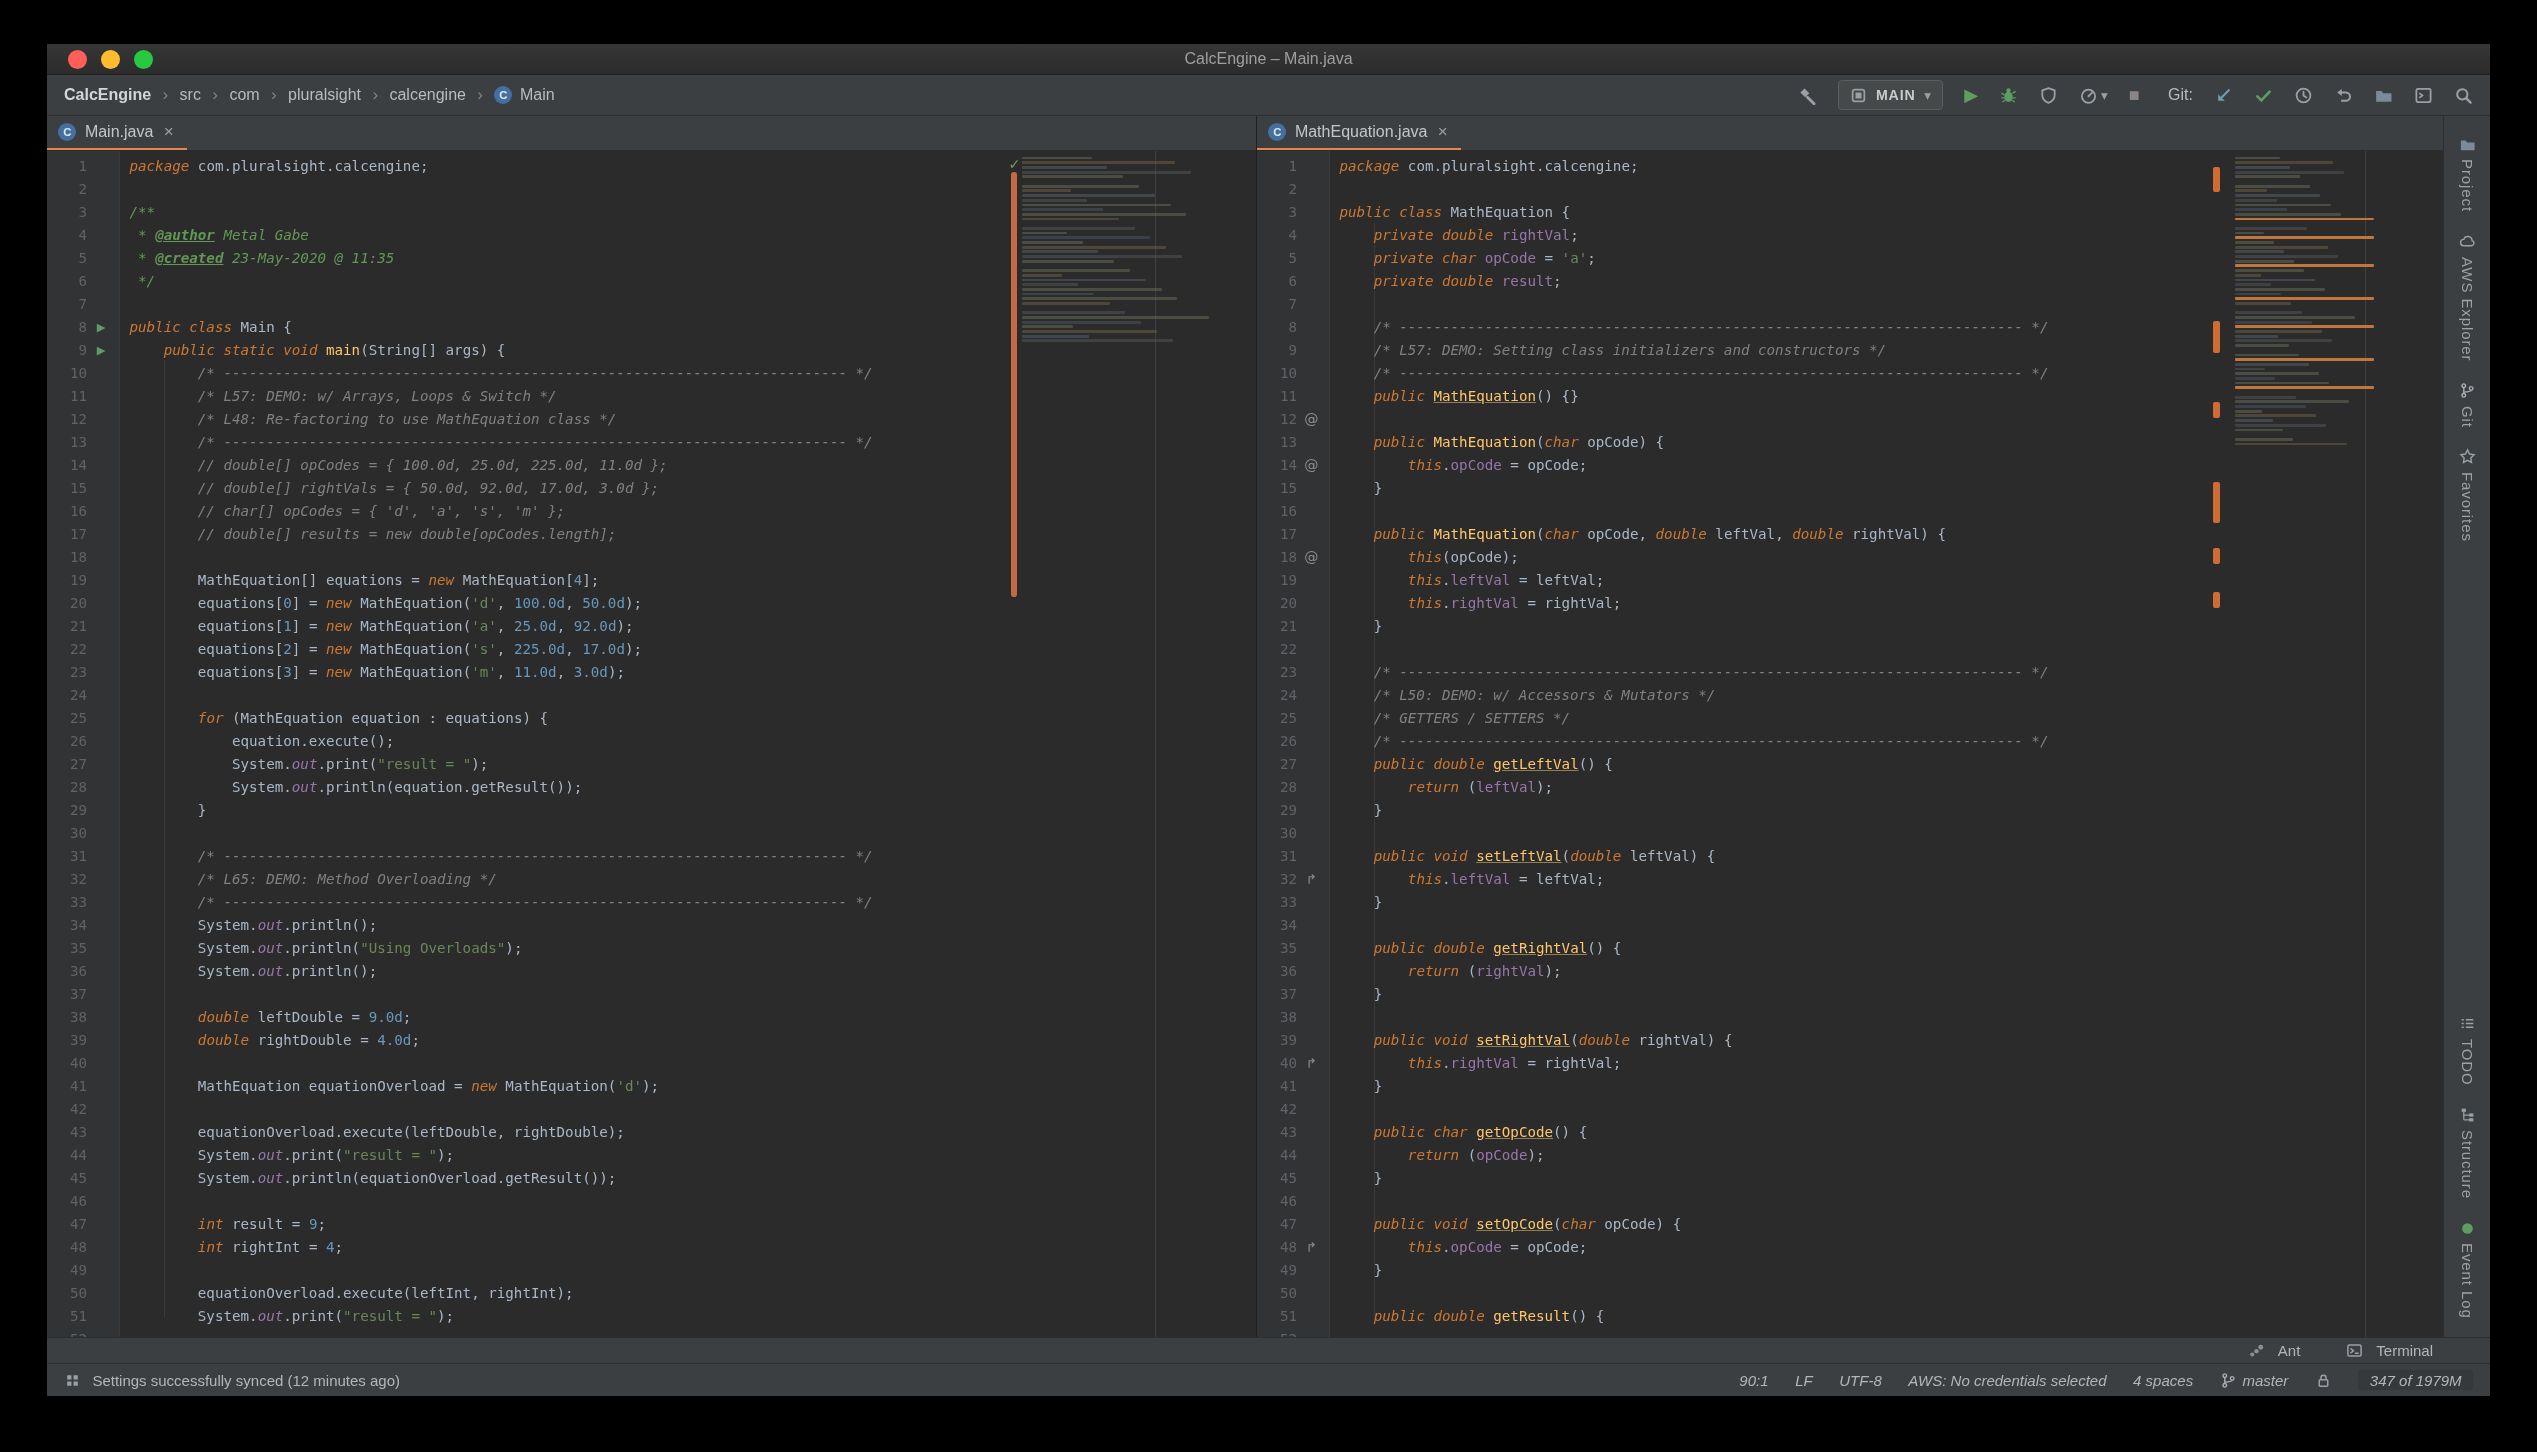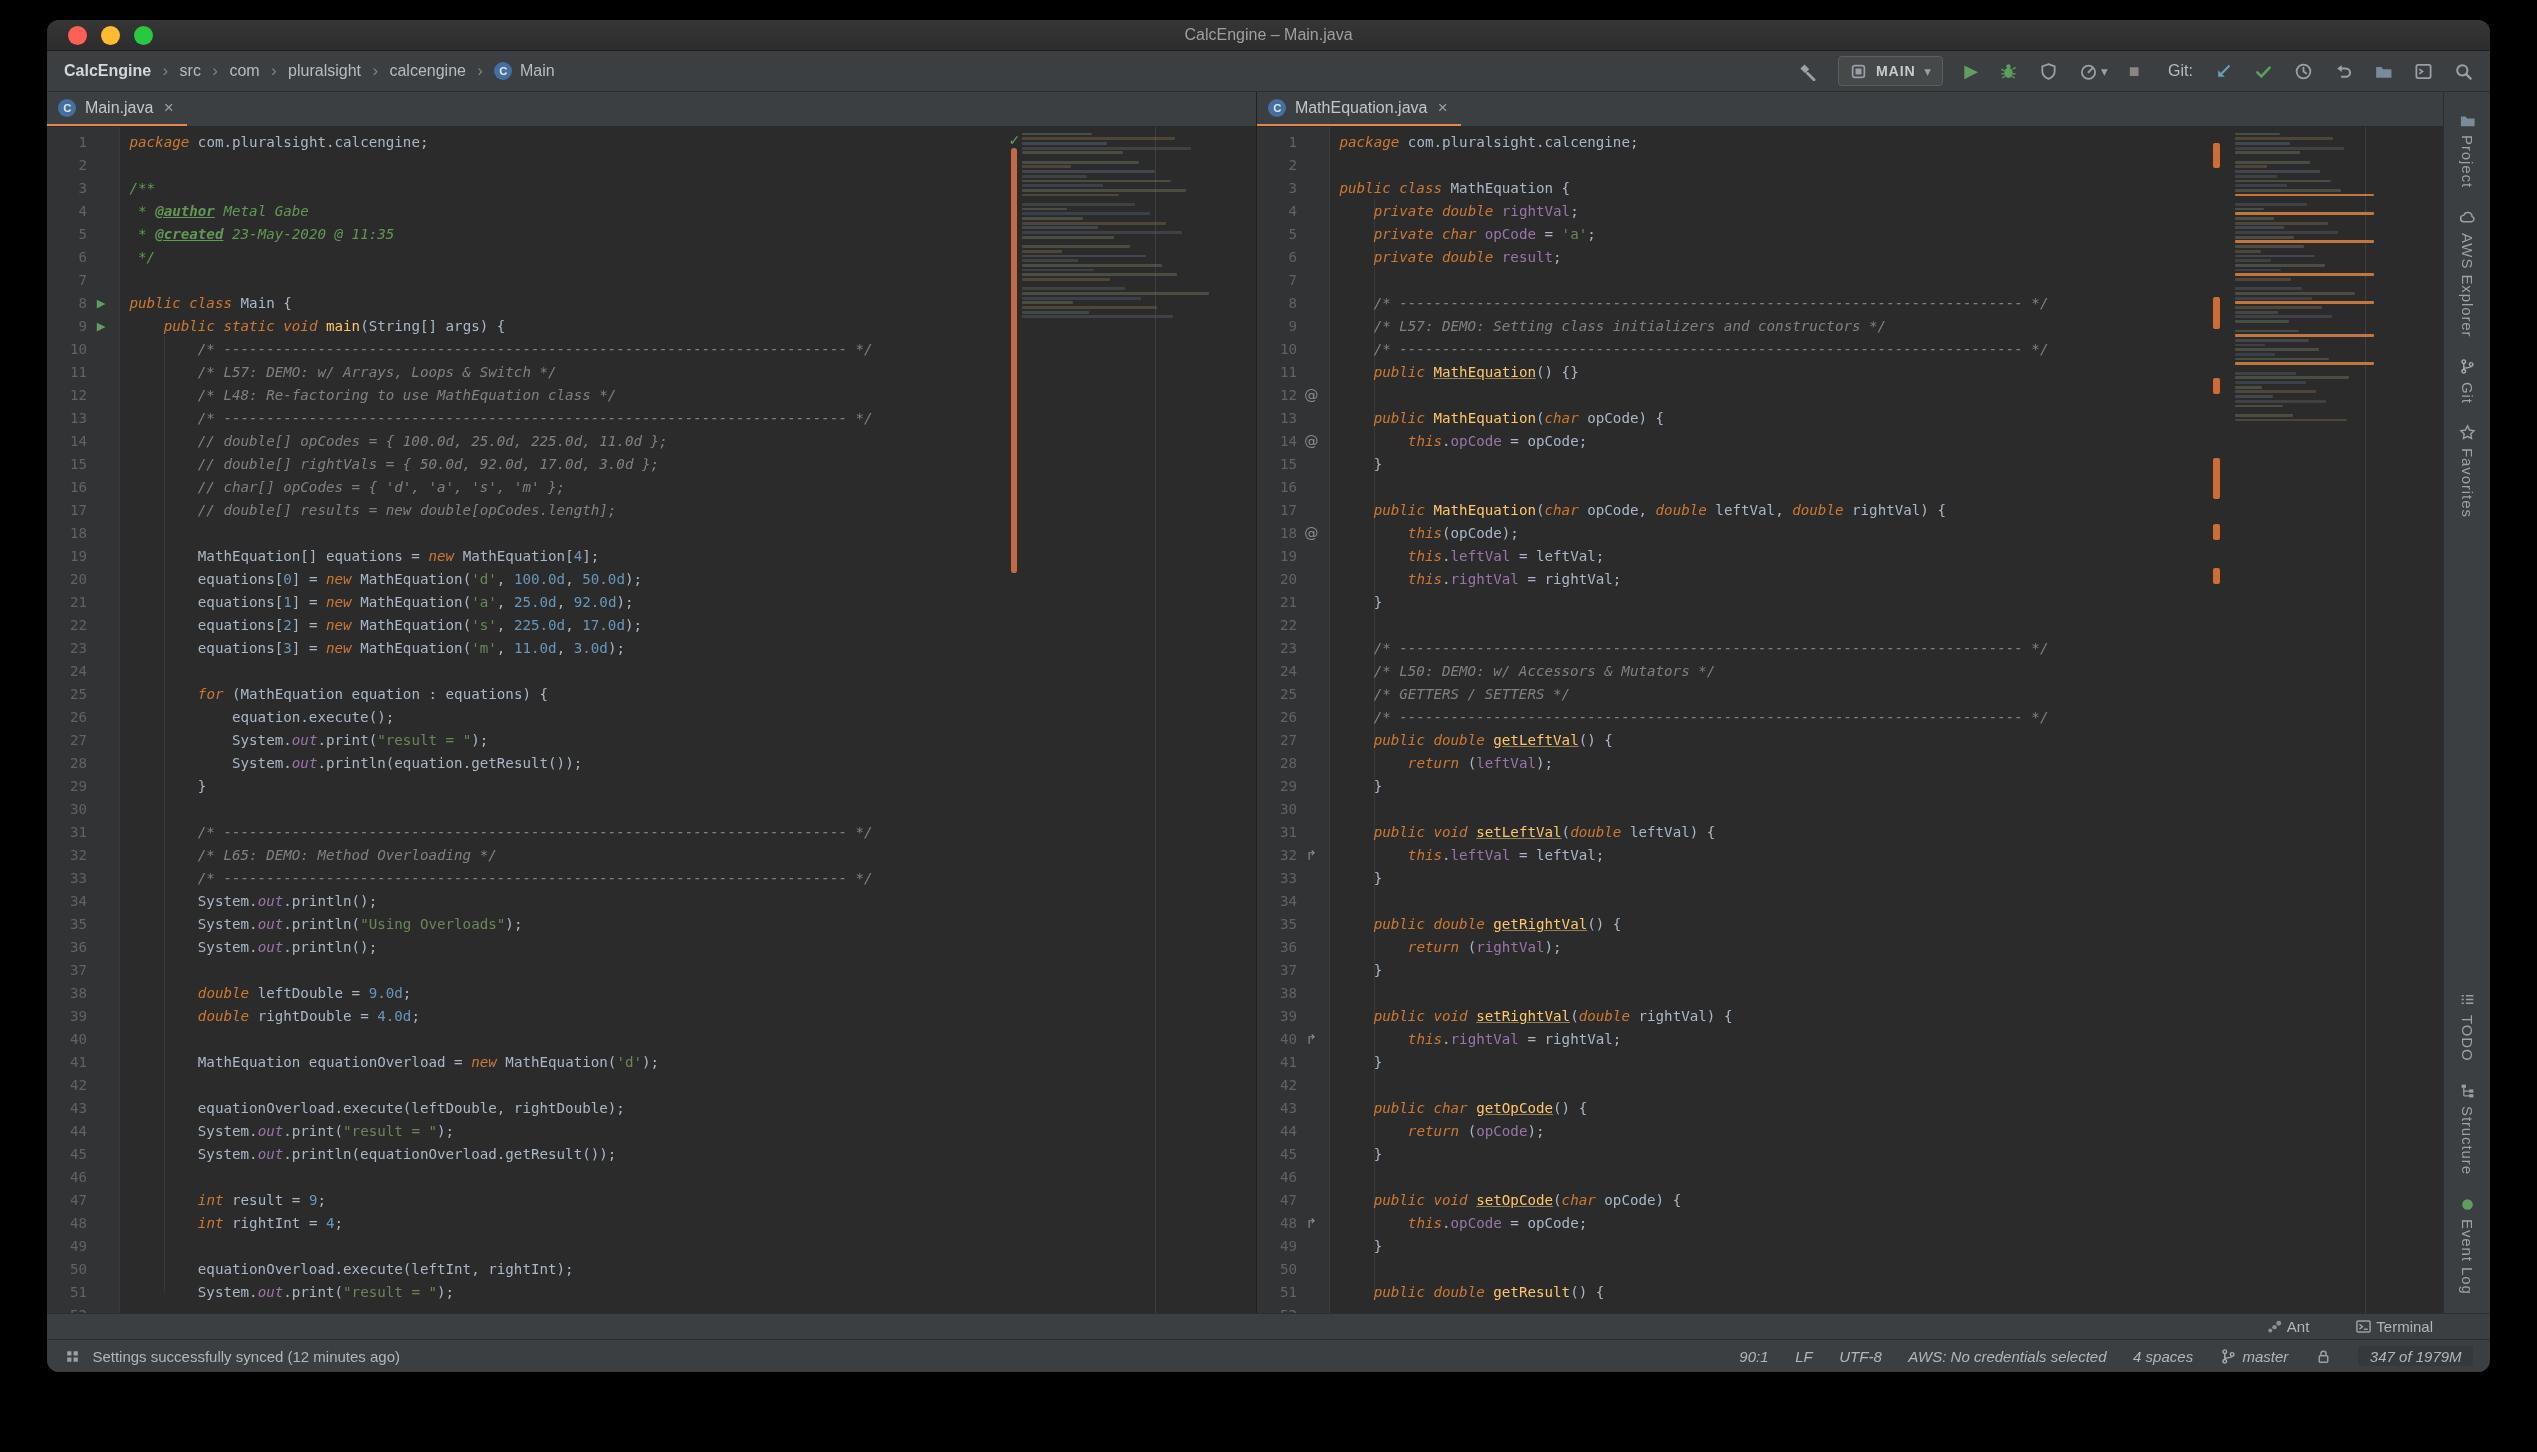--- a/index.html
+++ b/index.html
@@ -1,18 +1,18 @@
 <!DOCTYPE html>
 <html style="font-size:15px"><head>
 <meta charset="utf-8">
 <style>
   html,body{margin:0;padding:0;background:#000;width:2538px;height:1452px;overflow:hidden;
     font-family:"Liberation Sans",sans-serif;-webkit-font-smoothing:antialiased;}
-  .window{position:absolute;left:47px;top:20px;width:2443px;height:1352px;background:#2b2b2b;
-    border-radius:12px;overflow:hidden;display:flex;flex-direction:column;color:#bbb;
+  .window{position:absolute;left:47px;top:44px;width:2443px;height:1352px;background:#2b2b2b;
+    border-radius:1px;overflow:hidden;display:flex;flex-direction:column;color:#bbb;
     box-shadow:0 23px 76px rgba(0,0,0,.7);}
   
   .titlebar{flex:0 0 30px;background:linear-gradient(#363636,#2c2c2c);border-bottom:0.9px solid #1e1e1e;
     position:relative;display:flex;align-items:center;justify-content:center;}
   .traffic{position:absolute;left:21px;display:flex;gap:14.2px;}
   .traffic span{width:19px;height:19px;border-radius:50%;display:inline-block;}
   .title-text{font-size:16px;color:#9f9f9f;}
   
   .toolbar{flex:0 0 40px;background:#3c3f41;border-bottom:0.9px solid #2c2e2f;display:flex;align-items:center;padding:0 17px;}
   .breadcrumb{display:flex;align-items:center;gap:11.4px;font-size:16px;color:#b8bcbe;}
@@ -80,21 +80,21 @@
   .mm-line{height:2.8px;margin:1.9px 5.7px 0 1.9px;border-radius:0.9px;}
   
   .tool-strip{flex:0 0 46px;background:#3c3f41;border-left:0.9px solid #2c2e2f;display:flex;flex-direction:column;
     align-items:center;padding:9.5px 0 7.6px;}
   .strip-item{display:flex;flex-direction:column;align-items:center;gap:6.6px;padding:10.4px 0;color:#9da2a6;}
   .strip-label{writing-mode:vertical-rl;font-size:15px;letter-spacing:0.9px;}
   .strip-spacer{flex:1;}
   
   .bottom-bar{flex:0 0 25px;background:#3c3f41;border-top:0.9px solid #2c2e2f;display:flex;align-items:center;
     justify-content:flex-end;gap:46px;padding-right:57px;font-size:15px;color:#b3b6b8;}
-  .bb-item{display:flex;align-items:center;gap:4px;}
+  .bb-item{display:flex;align-items:center;gap:13px;}
   
   .statusbar{flex:0 0 32px;background:#3c3f41;border-top:0.9px solid #2c2e2f;display:flex;align-items:center;
     padding:0 17px;font-size:15px;color:#b3b6b8;}
   .status-msg{margin-left:11.4px;}
   .status-right{margin-left:auto;display:flex;align-items:center;gap:26.6px;font-style:italic;}
   .branch{display:flex;align-items:center;gap:5.7px;}
   .mem{background:#35393b;border-radius:2.8px;padding:1.9px 11.4px;}
 </style>
 </head>
 <body>

